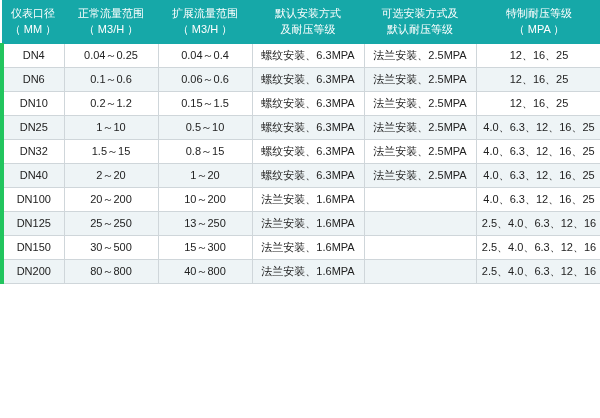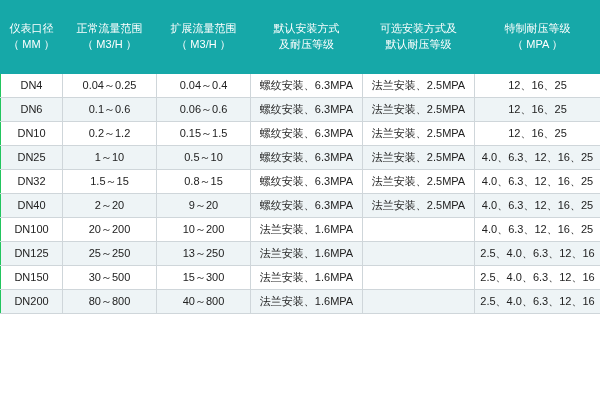--- a/index.html
+++ b/index.html
@@ -19,37 +19,37 @@
     table-layout: fixed;
   }
   #spec-table th {
     background: #16a8a8;
     color: #ffffff;
     font-weight: normal;
     font-size: 11px;
     line-height: 1.45;
     text-align: center;
     vertical-align: middle;
-    padding: 20px 2px;
+    padding: 5px 2px;
     border: 1px solid #16a8a8;
   }
   #spec-table td {
     font-size: 11px;
     color: #222222;
     text-align: center;
     vertical-align: middle;
     height: 23px;
     padding: 0 3px;
     border-bottom: 1px solid #cfd6da;
     border-right: 1px solid #cfd6da;
     white-space: nowrap;
     overflow: hidden;
   }
   #spec-table td:first-child {
-    border-left: 1px solid #22c55e;
+    border-left: 4px solid #22c55e;
   }
   #spec-table tbody tr:nth-child(odd) td {
     background: #ffffff;
   }
   #spec-table tbody tr:nth-child(even) td {
     background: #eef4f6;
   }
   .col-0 { width: 62px; }
   .col-1 { width: 94px; }
   .col-2 { width: 94px; }
@@ -141,21 +141,21 @@
       <td>DN32</td>
       <td>1.5～15</td>
       <td>0.8～15</td>
       <td>螺纹安装、6.3MPA</td>
       <td>法兰安装、2.5MPA</td>
       <td class="cell-last">4.0、6.3、12、16、25</td>
     </tr>
     <tr>
       <td>DN40</td>
       <td>2～20</td>
-      <td>9～20</td>
+      <td>1～20</td>
       <td>螺纹安装、6.3MPA</td>
       <td>法兰安装、2.5MPA</td>
       <td class="cell-last">4.0、6.3、12、16、25</td>
     </tr>
     <tr>
       <td>DN100</td>
       <td>20～200</td>
       <td>10～200</td>
       <td>法兰安装、1.6MPA</td>
       <td></td>

